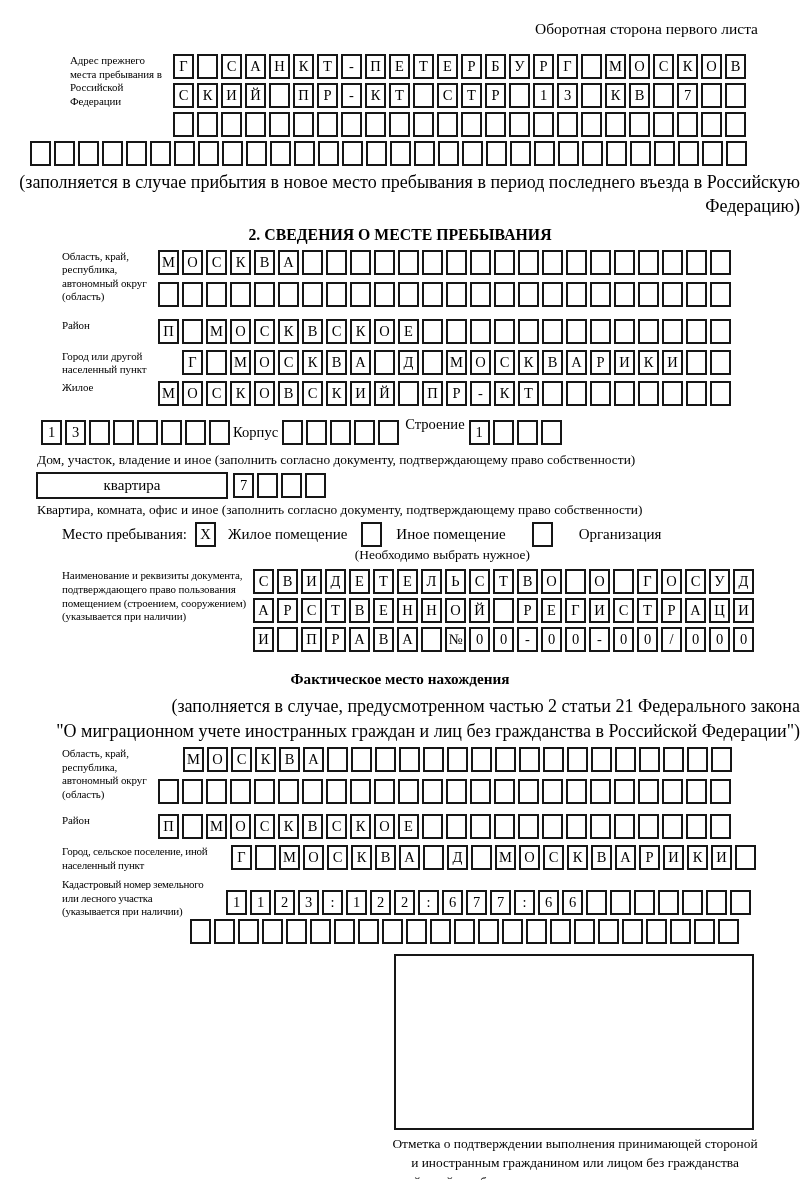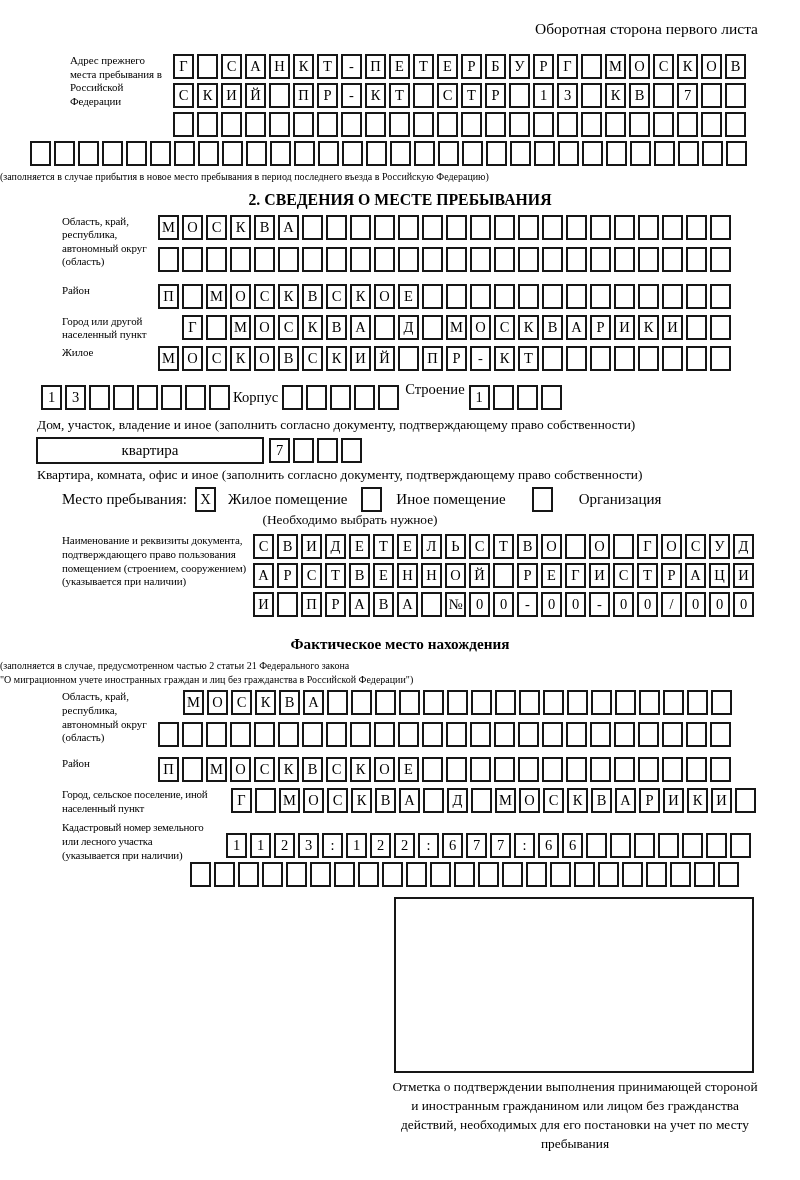--- a/index.html
+++ b/index.html
@@ -17,36 +17,36 @@
   .cell{box-sizing:border-box;flex:0 0 21px;width:21px;height:25px;border:2px solid #161616;
         margin-right:3px;display:flex;align-items:center;justify-content:center;
         font-size:14.5px;background:#fff}
 
   .widebox{box-sizing:border-box;height:27px;border:2px solid #161616;display:flex;
            align-items:center;justify-content:center;font-size:15px;flex:0 0 auto}
   .hrow{display:flex;align-items:center}
   .hrow .boxrow{margin-bottom:0}
   .inlbl{font-size:14.6px;white-space:nowrap}
 
-  .note{font-size:10px;text-align:left;line-height:1.35}
+  .note{font-size:18px;text-align:right;line-height:1.35}
   .note-left{font-size:13.4px;margin-left:37px;line-height:1.3}
   .sec-title{font-weight:bold;font-size:15.8px;text-align:center;margin:7px 0 6px 0}
   .sub-title{font-weight:bold;font-size:15.2px;text-align:center;margin-top:14px}
 
   .ml70{margin-left:70px}.ml62{margin-left:62px}.ml36{margin-left:36px}.ml30{margin-left:30px}
   .mt16{margin-top:16px}.mt8{margin-top:8px}.mt6{margin-top:6px}.mt4{margin-top:4px}.mt2{margin-top:2px}
   .w103{flex:0 0 103px}.w96{flex:0 0 96px}.w120{flex:0 0 120px}.w191{flex:0 0 191px}
   .w169{flex:0 0 169px;letter-spacing:-0.25px}.w142{flex:0 0 142px;letter-spacing:-0.25px}
   .ind25{margin-left:25px}.ind22{margin-left:22px}.indm14{margin-left:-14px}
 
   .chk{box-sizing:border-box;width:21px;height:25px;border:2px solid #161616;
        display:inline-flex;align-items:center;justify-content:center;font-size:14.5px;flex:0 0 auto}
   .stay{display:flex;align-items:center;font-size:15px}
   .stay .g8{width:8px}.stay .g12{width:12px}.stay .g14{width:14px}.stay .g26{width:26px}
-  .stay-note{font-size:13.4px;text-align:center;margin-left:170px;width:360px}
+  .stay-note{font-size:13.4px;text-align:right;margin-left:170px;width:360px}
 
   .stamp{box-sizing:border-box;margin-left:394px;margin-top:6px;width:360px;height:176px;
          border:2px solid #161616}
   .stamp-note{font-size:13.4px;text-align:center;margin-left:390px;width:370px;
               margin-top:5px;line-height:1.4}
 </style>
 </head>
 <body>
 
 <div class="sheet">
@@ -349,21 +349,21 @@
     <div class="boxrow">
         <span class="cell">1</span>
         <span class="cell"></span>
         <span class="cell"></span>
         <span class="cell"></span>
       </div>
   </div>
   <div class="note-left mt2">Дом, участок, владение и иное (заполнить согласно документу, подтверждающему право собственности)</div>
 
   <div class="hrow ml36 mt4">
-    <div class="widebox" style="width:228px">квартира</div>
+    <div class="widebox" style="width:192px">квартира</div>
     <div style="width:5px"></div>
     <div class="boxrow">
         <span class="cell">7</span>
         <span class="cell"></span>
         <span class="cell"></span>
         <span class="cell"></span>
       </div>
   </div>
   <div class="note-left mt2">Квартира, комната, офис и иное (заполнить согласно документу, подтверждающему право собственности)</div>
 

